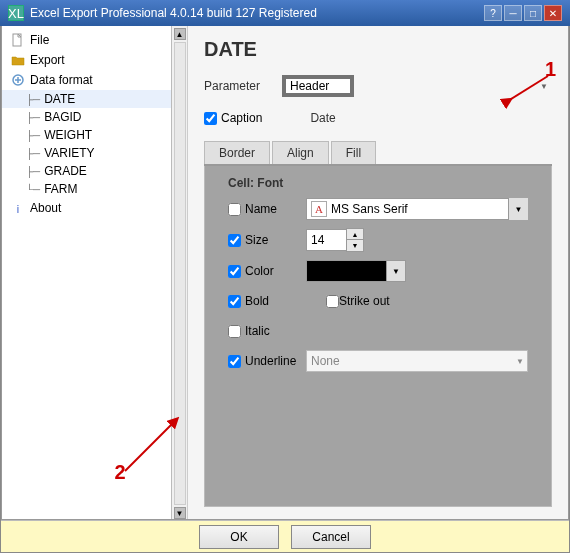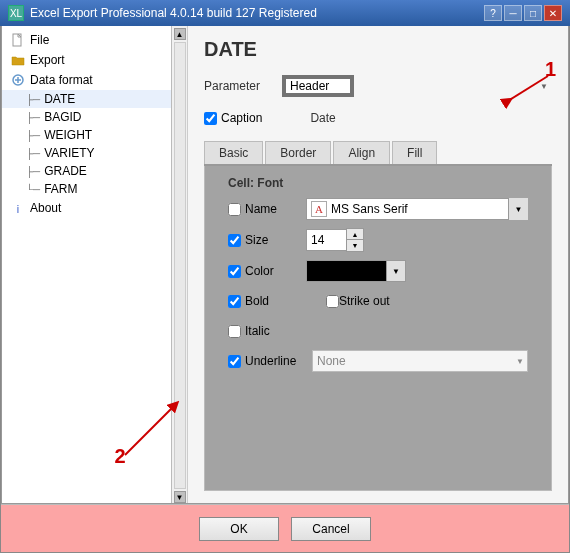--- a/index.html
+++ b/index.html
@@ -169,21 +169,21 @@
       width: 20px; height: 22px;
       background: #e0e0e0;
       border: 1px solid #999;
       display: flex; align-items: center; justify-content: center;
       font-size: 8px;
       cursor: pointer;
     }
 
     .strike-label { display: flex; align-items: center; margin-left: 20px; }
 
-    .underline-select-wrapper { flex: 1; position: relative; margin-left: 6px; border-radius: 7px; }
+    .underline-select-wrapper { flex: 1; position: relative; margin-left: 0; border-radius: 7px; }
     .underline-select {
       width: 100%;
       height: 22px;
       border: 1px solid #bbb;
       background: #f5f5f5;
       padding: 0 20px 0 4px;
       color: #888;
       font-size: 12px;
       appearance: none;
     }
@@ -193,22 +193,22 @@
       right: 4px;
       top: 50%;
       transform: translateY(-50%);
       font-size: 8px;
       color: #888;
       pointer-events: none;
     }
 
     
     .bottom-bar {
-      height: 48px;
-      background: #fca5a5;
+      height: 32px;
+      background: #fef9c3;
       border-top: 1px solid #bbb;
       display: flex;
       align-items: center;
       justify-content: center;
       gap: 12px;
     }
     .bottom-btn {
       width: 80px; height: 24px;
       border: 1px solid #888;
       background: linear-gradient(to bottom, #f5f5f5, #e0e0e0);
@@ -218,21 +218,21 @@
     }
 
     input[type="checkbox"] { width: 13px; height: 13px; cursor: pointer; }
   </style>
 </head>
 <body>
 
 <div class="title-bar">
   <div class="title-bar-left">
     <div class="title-bar-icon">
-      <span style="font-size:10px;color:#fff;">XL</span>
+      <span style="font-size:13px;color:#fff;">XL</span>
     </div>
     <span class="title-bar-text">Excel Export Professional 4.0.14 build 127 Registered</span>
   </div>
   <div class="title-bar-buttons">
     <div class="title-btn">?</div>
     <div class="title-btn">─</div>
     <div class="title-btn">□</div>
     <div class="title-btn close">✕</div>
   </div>
 </div>
@@ -354,21 +354,20 @@
       <div class="caption-row">
         <div class="checkbox-wrapper">
           <input type="checkbox" id="captionCb" checked="" style="">
           <label for="captionCb">Caption</label>
         </div>
         <span class="caption-value">Date</span>
       </div>
 
       <div class="tabs-container">
         <div class="tab-bar">
-          <div class="tab">Basic</div>
           <div class="tab">Border</div>
           <div class="tab">Align</div>
           <div class="tab">Fill</div>
         </div>
 
         <div class="tab-content">
           <div class="section-title">Cell: Font</div>
 
           <div class="form-row">
             <div class="form-check-label">

